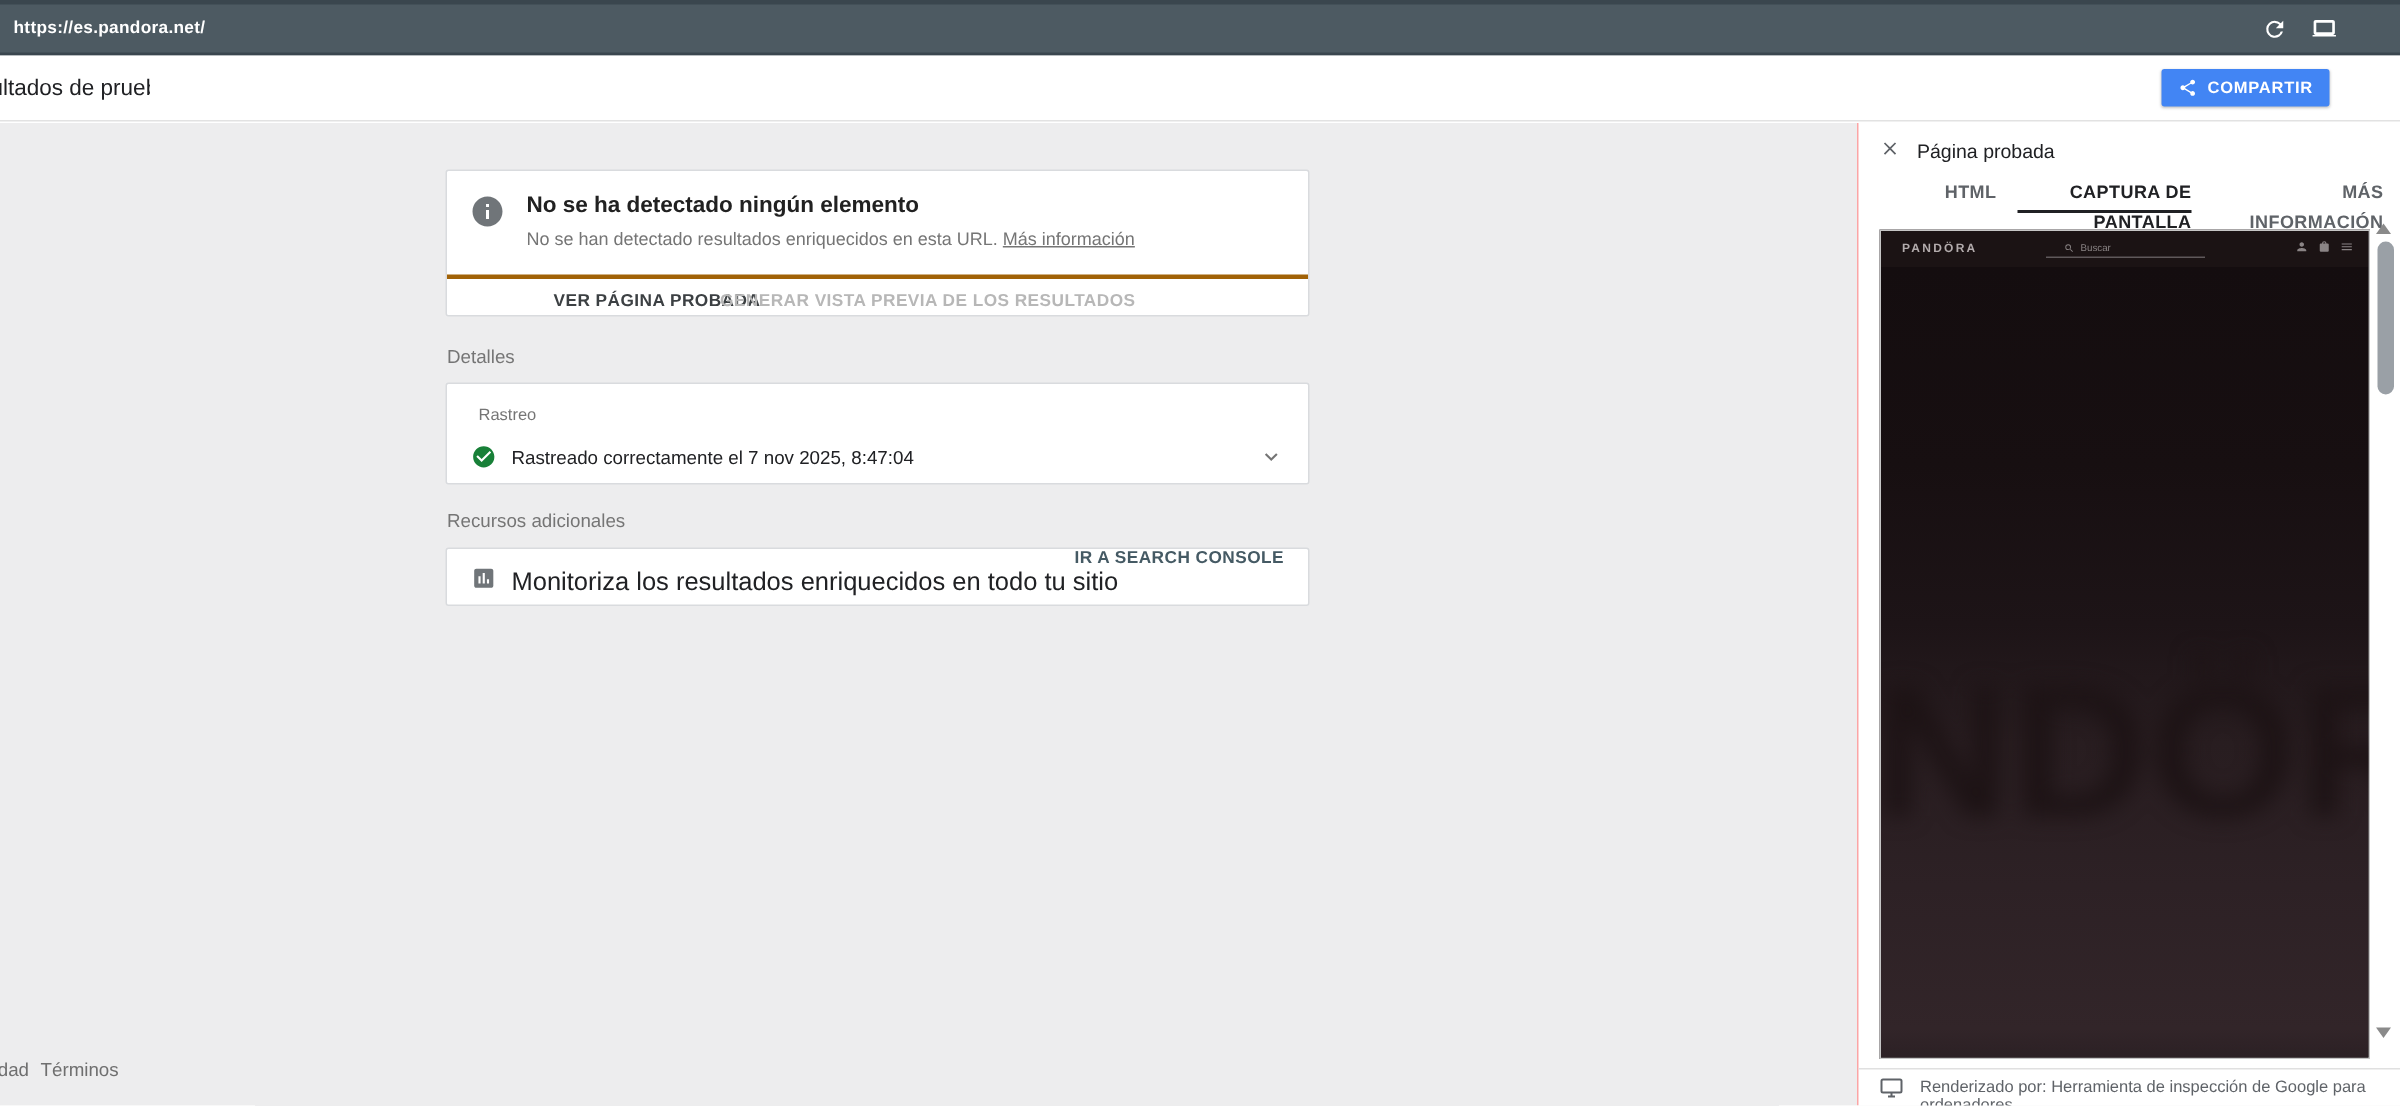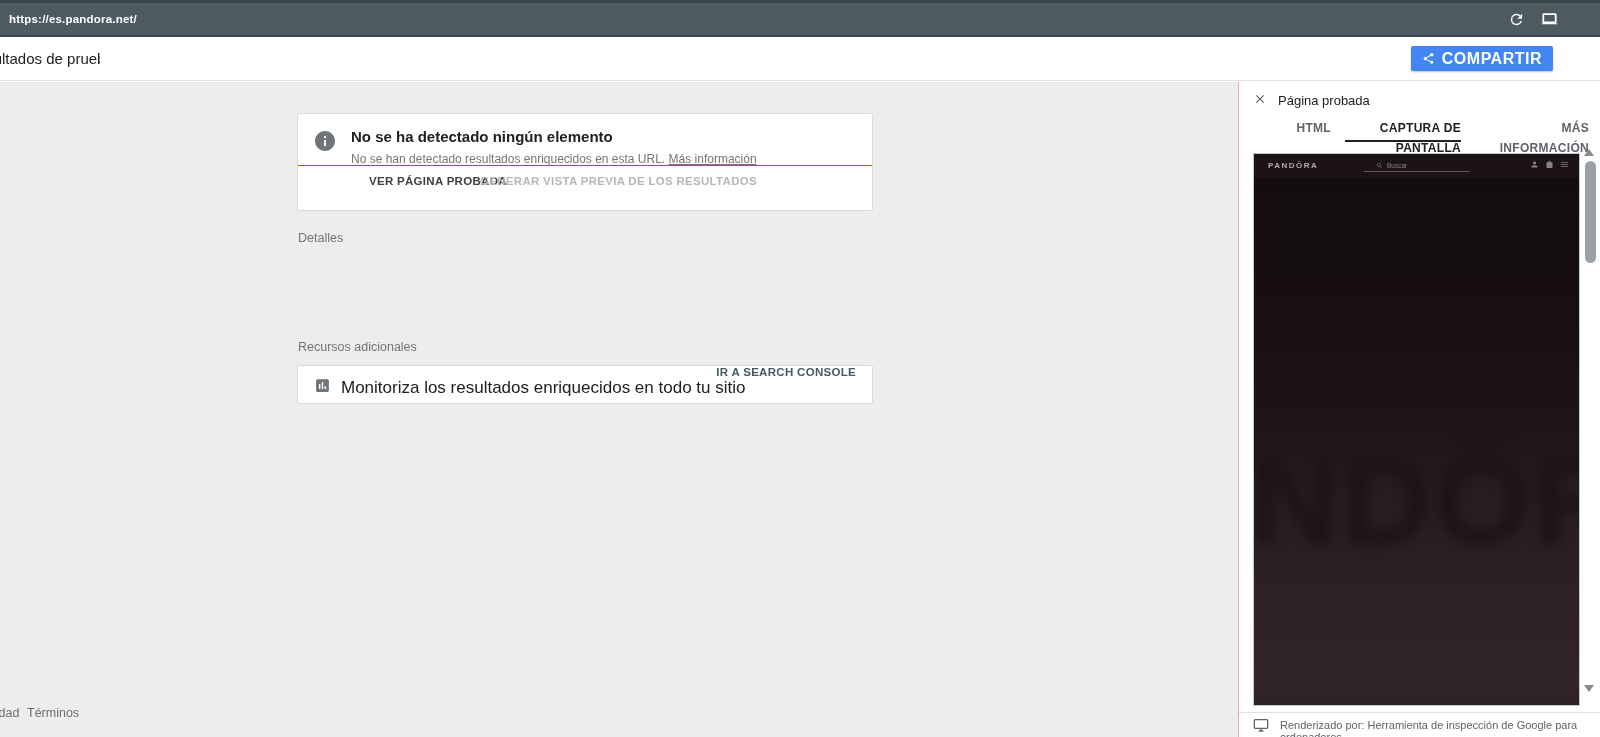--- a/index.html
+++ b/index.html
@@ -11,33 +11,33 @@
             display:flex; align-items:center; }
   .topbar .url { color:#ffffff; font-size:11.5px; font-weight:bold; margin-left:9px; letter-spacing:.2px; }
   .topbar-icons { position:absolute; right:42px; top:0; height:32px; display:flex; align-items:center; gap:16px; }
   .tb-icon { width:17px; height:17px; cursor:pointer; display:flex; align-items:center; justify-content:center; }
 
   
   .header { position:absolute; top:37px; left:0; width:1600px; height:44px; background:#fff; border-bottom:1px solid #e2e2e2; }
   .title-clip { position:absolute; left:0; top:13px; width:100px; height:20px; overflow:hidden; }
   .title-clip span { display:inline-block; margin-left:-33px; white-space:nowrap; font-size:15px; font-weight:500; color:#202124; }
   .share-btn { position:absolute; right:47px; top:9px; height:25px; background:#4285f4; color:#fff;
-               border:none; border-radius:2px; font-size:16px; font-weight:bold; letter-spacing:.5px;
+               border:none; border-radius:2px; font-size:11px; font-weight:bold; letter-spacing:.5px;
                display:flex; align-items:center; gap:7px; padding:0 11px; cursor:pointer;
                box-shadow:0 1px 2px rgba(0,0,0,.25); font-family:"Liberation Sans",sans-serif; }
 
   
   .main { position:absolute; top:82px; left:0; width:1238px; height:655px; background:#ededee; }
 
   .card { position:absolute; left:297px; width:576px; background:#fff; border:1px solid #d9dbde; border-radius:2px; }
   .section-label { position:absolute; left:298px; font-size:12.5px; color:#757575; }
 
   
   .card1 { top:31px; height:98px; }
-  .card1 .row1 { position:relative; height:52px; border-bottom:1px solid #a16207; }
+  .card1 .row1 { position:relative; height:72px; border-bottom:3px solid #a16207; }
   .info-ic { position:absolute; left:15px; top:15px; width:24px; height:24px; }
   .card1 .c-title { position:absolute; left:53px; top:14px; font-size:15px; font-weight:bold; color:#212121; }
   .card1 .c-sub { position:absolute; left:53px; top:38px; font-size:12px; color:#757575; }
   .card1 .c-sub a { color:#757575; text-decoration:underline; cursor:pointer; }
   .card1 .actions { position:relative; height:32px;margin-left:18px; }
   .act-btn { position:absolute; top:9px; font-size:11.5px; font-weight:bold; letter-spacing:.3px; cursor:pointer; background:none; border:none; font-family:"Liberation Sans",sans-serif; }
   .act-primary { left:53px; color:#3c4043; }
   .act-disabled { left:164px; color:#b7b7b7; cursor:default; }
 
   
@@ -144,20 +144,36 @@
         <a>Más información</a>
       </div>
     </div>
     <div class="actions">
       <button class="act-btn act-primary">VER PÁGINA PROBADA</button>
       <button class="act-btn act-disabled">GENERAR VISTA PREVIA DE LOS RESULTADOS</button>
     </div>
   </div>
 
   <div class="section-label label-detalles">Detalles</div>
+  <div class="card card2">
+    <div class="mini-label">Rastreo</div>
+    <div class="crawl-row">
+      <span class="check-ic">
+        <svg viewBox="0 0 24 24" width="17" height="17" fill="#188038">
+            <path d="M12 2C6.48 2 2 6.48 2 12s4.48 10 10 10 10-4.48 10-10S17.52 2 12 2zm-2 15-5-5 1.41-1.41L10 14.17l7.59-7.59L19 8l-9 9z"></path>
+          </svg>
+      </span>
+      <span class="crawl-text">Rastreado correctamente el 7 nov 2025, 8:47:04</span>
+      <span class="chevron-ic">
+        <svg viewBox="0 0 24 24" width="17" height="17" fill="#757575">
+            <path d="M7.41 8.59 12 13.17l4.59-4.58L18 10l-6 6-6-6 1.41-1.41z"></path>
+          </svg>
+      </span>
+    </div>
+  </div>
 
   <div class="section-label label-recursos">Recursos adicionales</div>
   <div class="card card3">
     <span class="chart-ic">
       <svg viewBox="0 0 24 24" width="17" height="17" fill="#707579">
           <path d="M19 3H5c-1.1 0-2 .9-2 2v14c0 1.1.9 2 2 2h14c1.1 0 2-.9 2-2V5c0-1.1-.9-2-2-2zM9 17H7v-7h2v7zm4 0h-2V7h2v10zm4 0h-2v-4h2v4z"></path>
         </svg>
     </span>
     <span class="res-text">Monitoriza los resultados enriquecidos en todo tu sitio</span>
     <button class="go-sc">IR A SEARCH CONSOLE</button>

